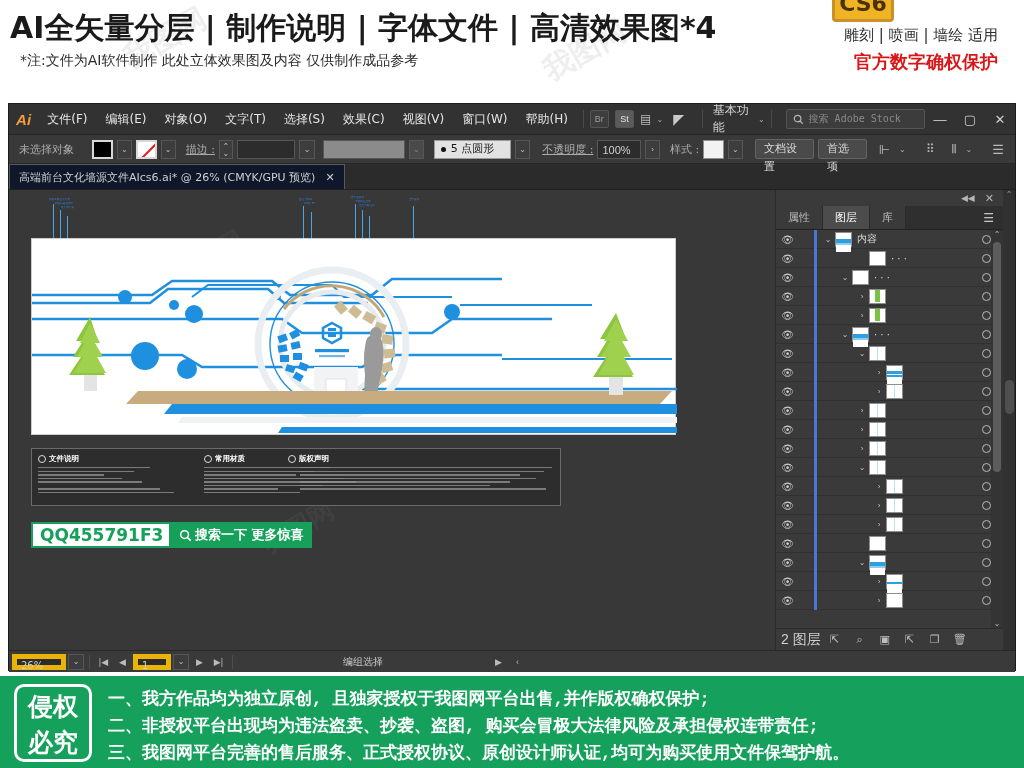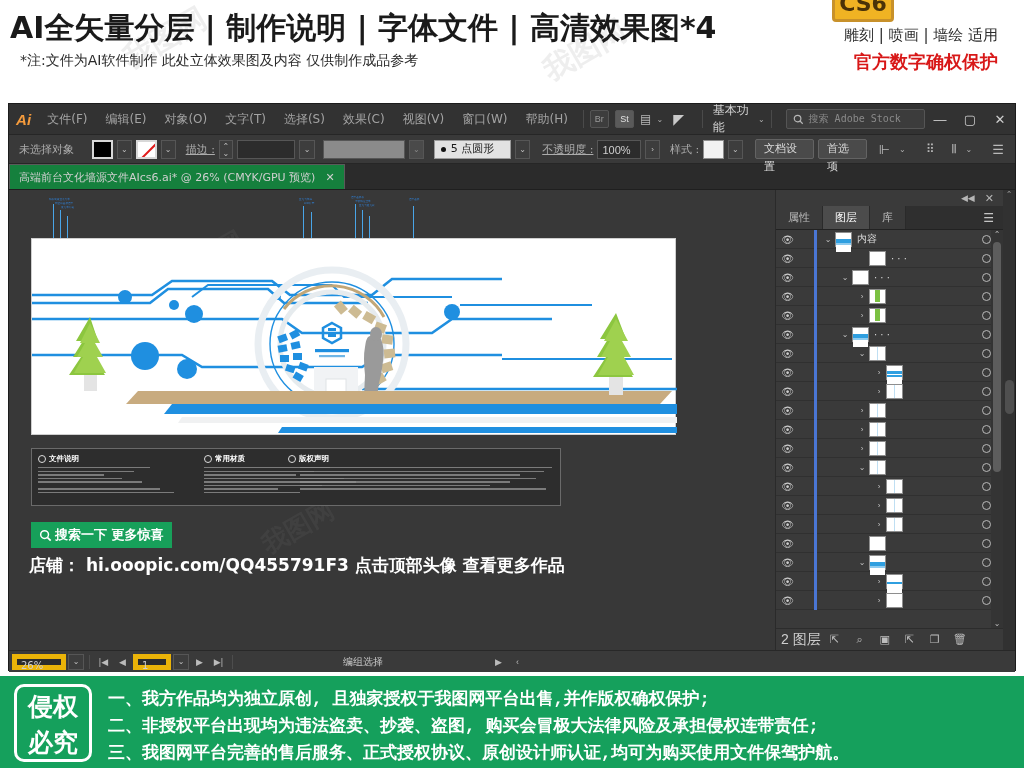--- a/index.html
+++ b/index.html
@@ -62,21 +62,21 @@
   
   .menubar {
     position: relative; height: 31px; background: #323232;
     border-bottom: 1px solid #262626; display: flex; align-items: center;
   }
   .ai-logo {
     width: 34px; text-align: center; color: #f59b3c;
     font-size: 15px; font-weight: bold; font-style: italic;
   }
   .menu-item {
-    padding: 0 9px; font-size: 12px; color: #a3a3a3; line-height: 31px;
+    padding: 0 9px; font-size: 12px; color: #e5e5e5; line-height: 31px;
     cursor: default; white-space: nowrap;
     font-family: "DejaVu Sans", sans-serif;
   }
   .mb-sep { width: 1px; height: 18px; background: #4a4a4a; margin: 0 6px; }
   .mb-btn {
     width: 22px; height: 18px; background: #3d3d3d; border: 1px solid #555;
     border-radius: 2px; color: #9a9a9a; font-size: 9px;
     text-align: center; line-height: 17px; margin-right: 6px;
   }
   .mb-icon { color: #b9b9b9; font-size: 12px; margin-right: 5px; }
@@ -144,21 +144,21 @@
   .tb-btn {
     height: 20px; background: #4a4a4a; border: 1px solid #636363; border-radius: 2px;
     color: #dcdcdc; font-size: 11px; line-height: 18px; padding: 0 8px;
     font-family: "DejaVu Sans", sans-serif;
   }
   .style-sw { width: 22px; height: 19px; background: #f2f2f2; border: 1px solid #8e8e8e; }
 
   
   .docbar { height: 26px; background: #2b2b2b; border-bottom: 1px solid #1f1f1f; display: flex; align-items: flex-end;}
   .doctab {
-    height: 25px; background: #15803d; border: 1px solid #5a5a5a; border-bottom: none;
+    height: 25px; background: #0f172a; border: 1px solid #5a5a5a; border-bottom: none;
     display: flex; align-items: center; gap: 10px; padding: 0 9px;
     color: #cfcfcf; font-size: 11px; white-space: nowrap;
     font-family: "DejaVu Sans", sans-serif;
   }
   .doctab .x { color: #cfcfcf; font-size: 11px; }
 
   
   .ws {
     position: relative; height: 460px; background: #3c3c3c;
     display: flex;
@@ -568,29 +568,29 @@
               <div class="ib-ln" style="width:220px"></div>
                 <div class="ib-ln" style="width:236px"></div>
               <div class="ib-ln" style="width:210px"></div>
                 <div class="ib-ln" style="width:190px"></div>
               <div class="ib-ln" style="width:246px"></div>
             </div>
           </div>
         </div>
 
         <div class="qqrow">
+          <div class="qqbox">QQ455791F3</div>
           <div class="qqbtn">
             <svg width="13" height="13" viewBox="0 0 14 14">
               <circle cx="6" cy="6" r="4.2" fill="none" stroke="#ffffff" stroke-width="1.6"></circle>
               <line x1="9.2" y1="9.2" x2="12.6" y2="12.6" stroke="#ffffff" stroke-width="1.8"></line>
             </svg>
             <span>搜索一下 更多惊喜</span>
           </div>
         </div>
-        <div class="shoprow">店铺： hi.ooopic.com/QQ455791F3   点击顶部头像 查看更多作品</div>
       </div>
 
       <div class="dock">
         <div class="dock-top">
           <span>◀◀</span>
           <span style="font-size:11px;">✕</span>
         </div>
         <div class="panel-tabs">
           <div class="ptab">属性</div>
           <div class="ptab active">图层</div>

